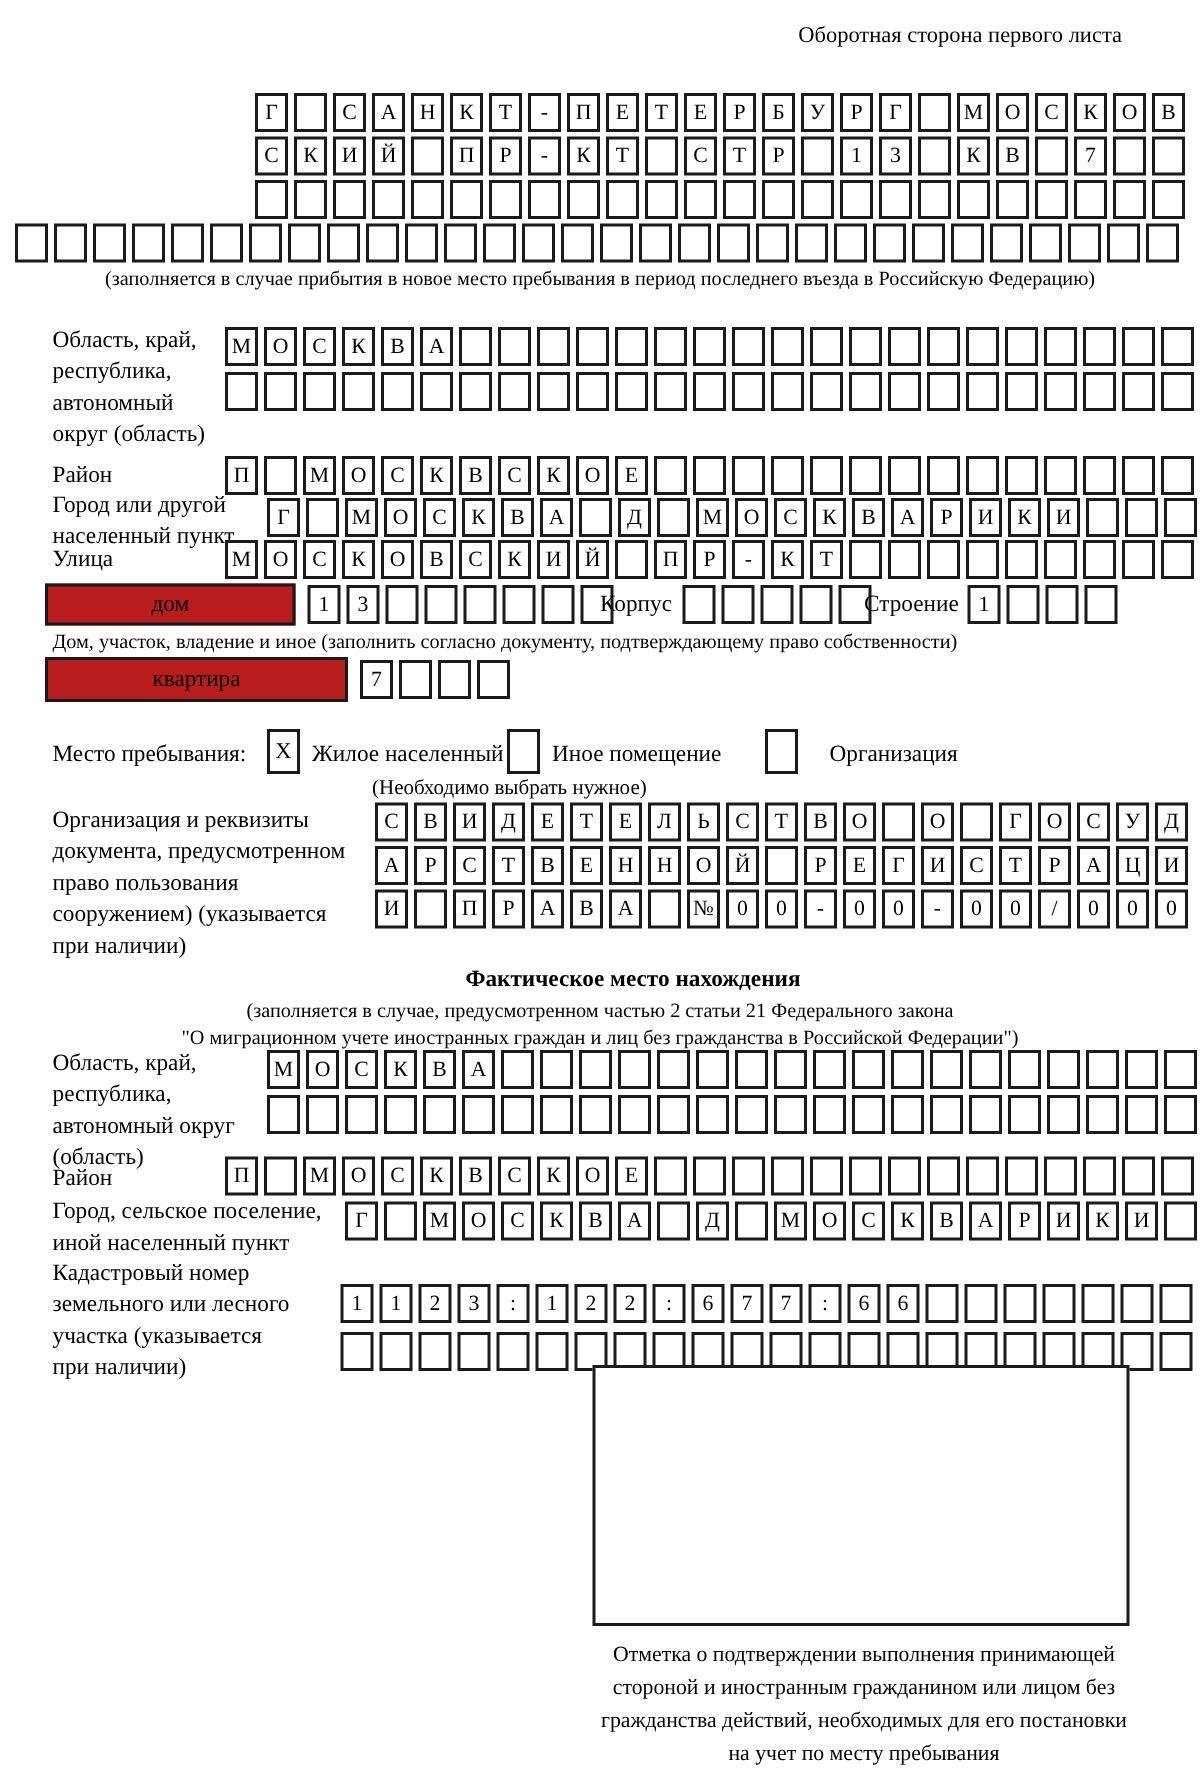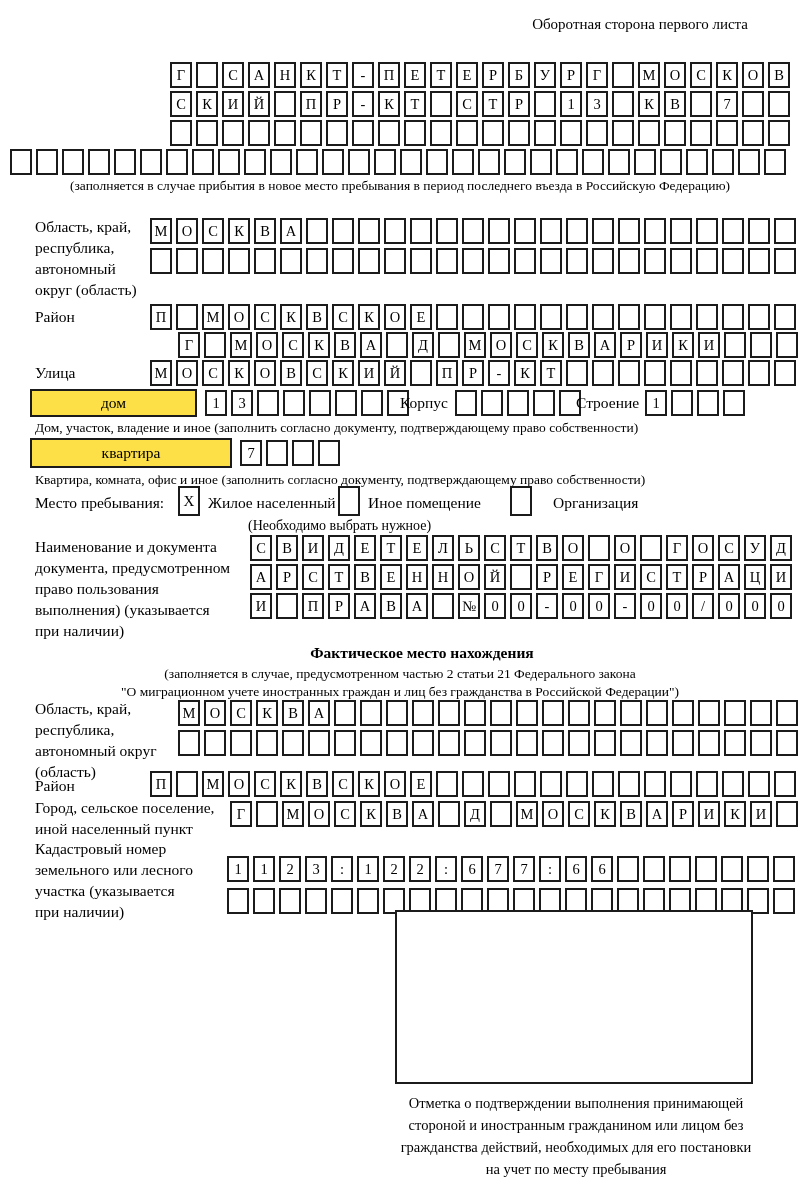--- a/index.html
+++ b/index.html
@@ -17,21 +17,21 @@
   .center { left:0; width:100%; text-align:center; }
   .bold { font-weight:bold; }
   .cellrow { display:flex; gap:4px; }
   .cell {
     flex:0 0 auto; width:22px; height:26px; border:2px solid #1b1b1b;
     display:flex; align-items:center; justify-content:center;
     font-size:14.5px; background:#fff;
   }
   .labelbox {
     border:2px solid #1b1b1b; display:flex; align-items:center; justify-content:center;
-    font-size:15.5px; background:#fde047;
+    font-size:15.5px; background:#b91c1c;
   }
   .chkbox {
     width:22px; height:30px; border:2px solid #1b1b1b; display:flex;
     align-items:center; justify-content:center; font-size:15px; background:#fff;
   }
   .stampbox { border:2px solid #1b1b1b; background:#fff; }
   .caption { font-size:14.5px; line-height:22px; text-align:center; }
 </style>
 </head>
 <body>
@@ -236,20 +236,24 @@
       <span class="cell"></span>
       <span class="cell"></span>
       <span class="cell"></span>
       <span class="cell"></span>
       <span class="cell"></span>
       <span class="cell"></span>
       <span class="cell"></span>
       <span class="cell"></span>
     </div>
 
+  <div class="abs lbl-lines" style="left:35px; top:326px;">
+      <div>Город или другой</div>
+      <div>населенный пункт</div>
+    </div>
   <div class="abs cellrow" style="left:178px; top:332px;">
       <span class="cell">Г</span>
       <span class="cell"></span>
       <span class="cell">М</span>
       <span class="cell">О</span>
       <span class="cell">С</span>
       <span class="cell">К</span>
       <span class="cell">В</span>
       <span class="cell">А</span>
       <span class="cell"></span>
@@ -327,36 +331,35 @@
     </div>
   <div class="abs note" style="left:35px; top:420px;">Дом, участок, владение и иное (заполнить согласно документу, подтверждающему право собственности)</div>
 
   <div class="abs labelbox" style="left:30px; top:438px; width:202px; height:30px;">квартира</div>
   <div class="abs cellrow" style="left:240px; top:440px;">
       <span class="cell">7</span>
       <span class="cell"></span>
       <span class="cell"></span>
       <span class="cell"></span>
     </div>
-  <div class="abs note" style="left:35px; top:472px;">Квартира, комната, офис и иное (заполнить согласно документу, подтверждающему право собственности)</div>
 
   <div class="abs lbl" style="left:35px; top:492px;">Место пребывания:</div>
   <div class="abs chkbox" style="left:178px; top:486px;">X</div>
   <div class="abs lbl" style="left:208px; top:492px;">Жилое населенный</div>
   <div class="abs chkbox" style="left:338px; top:486px;"></div>
   <div class="abs lbl" style="left:368px; top:492px;">Иное помещение</div>
   <div class="abs chkbox" style="left:510px; top:486px;"></div>
   <div class="abs lbl" style="left:553px; top:492px;">Организация</div>
   <div class="abs" style="left:248px; top:518px; font-size:14px;">(Необходимо выбрать нужное)</div>
 
   <div class="abs lbl-lines" style="left:35px; top:536px;">
-      <div>Наименование и документа</div>
+      <div>Организация и реквизиты</div>
       <div>документа, предусмотренном</div>
       <div>право пользования</div>
-      <div>выполнения) (указывается</div>
+      <div>сооружением) (указывается</div>
       <div>при наличии)</div>
     </div>
   <div class="abs cellrow" style="left:250px; top:535px;">
       <span class="cell">С</span>
       <span class="cell">В</span>
       <span class="cell">И</span>
       <span class="cell">Д</span>
       <span class="cell">Е</span>
       <span class="cell">Т</span>
       <span class="cell">Е</span>

